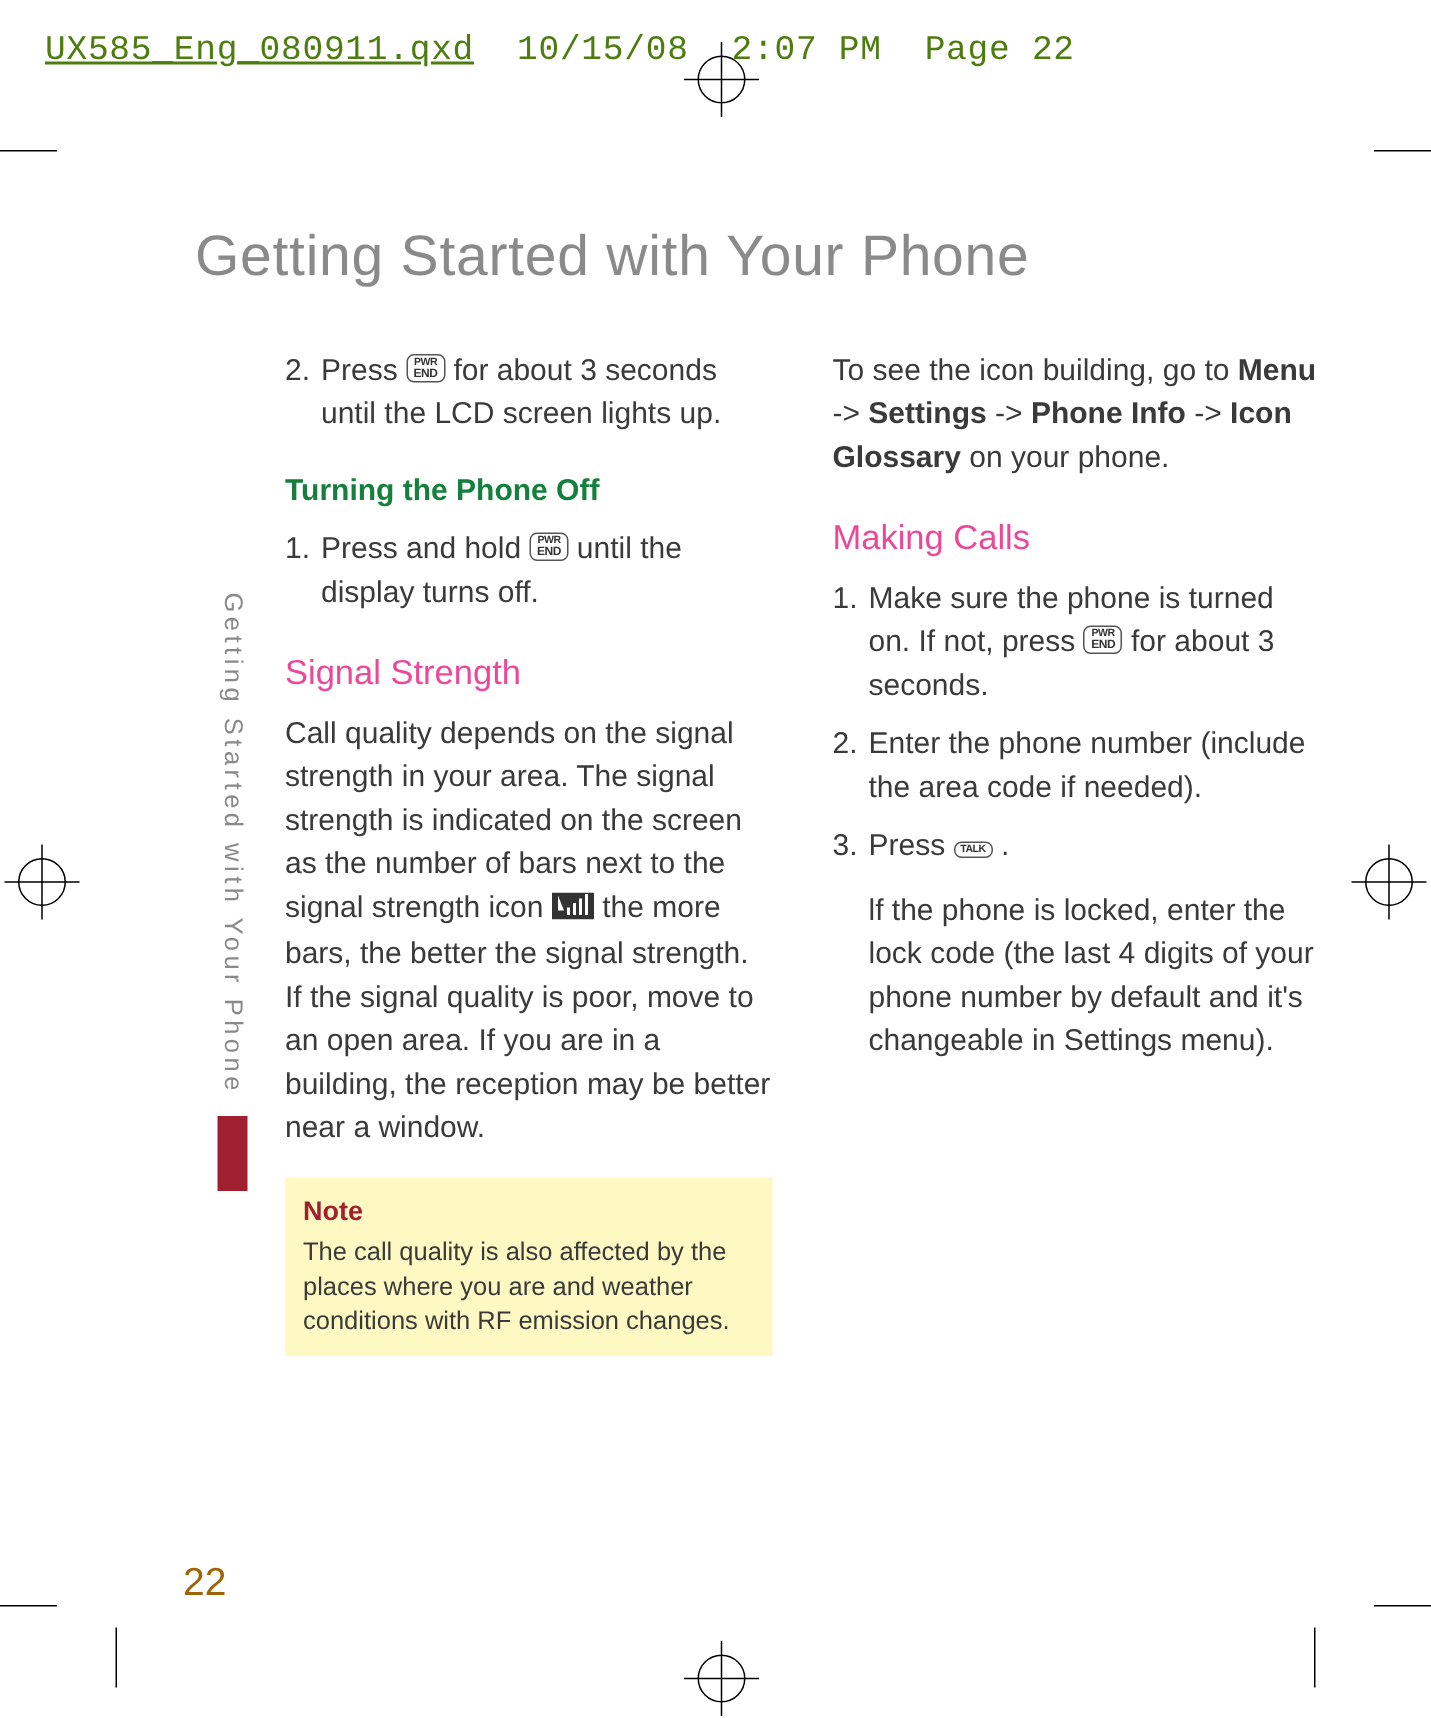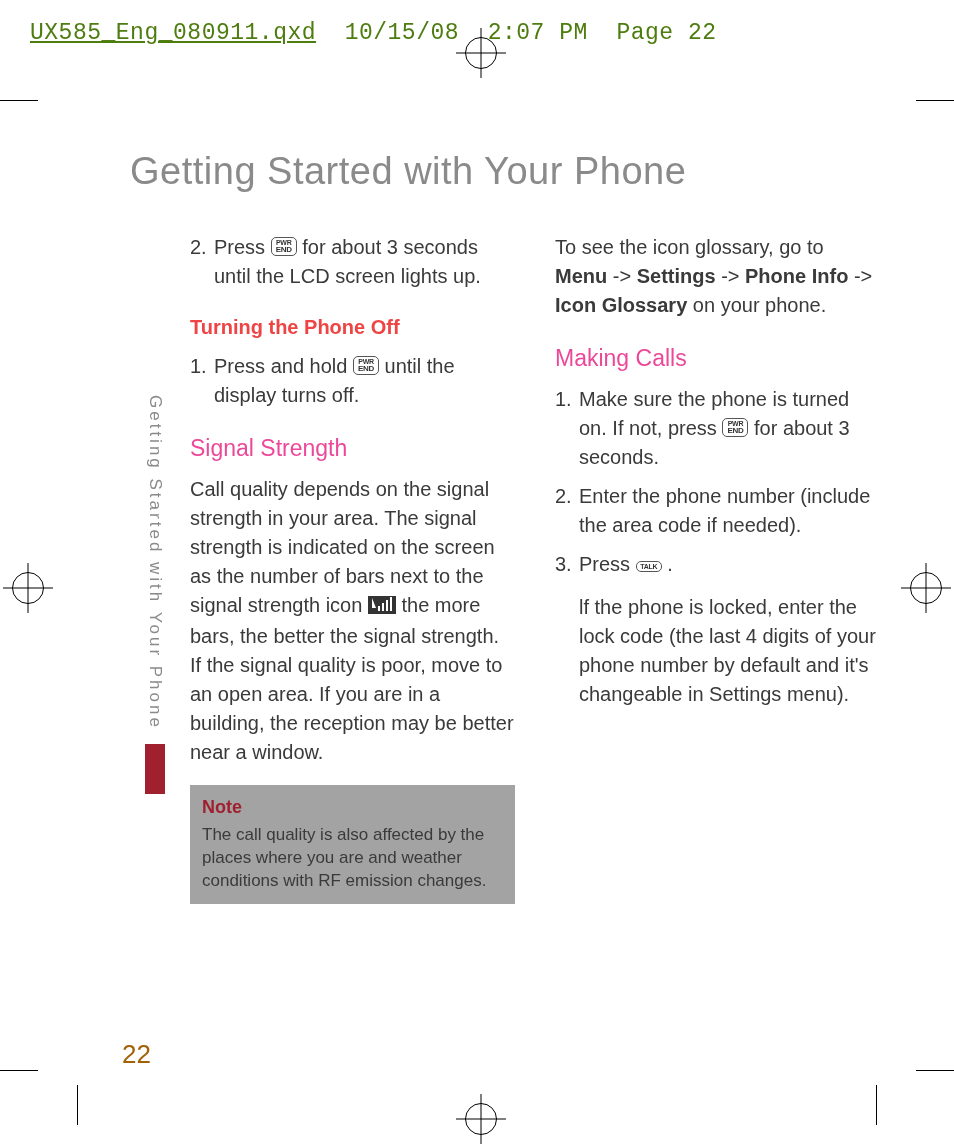--- a/index.html
+++ b/index.html
@@ -69,21 +69,21 @@
   }
   .col {
     flex: 1;
     font-size: 20px;
     line-height: 1.45;
     color: #3a3a3a;
   }
   .col p, .col .para { margin: 0 0 12px 0; }
   .subhead-bold {
     font-weight: 700;
-    color: #ef4444;
+    color: #15803d;
     margin-top: 22px;
     margin-bottom: 10px;
   }
   .subhead-red {
     color: #ec4899;
     font-size: 23px;
     font-weight: 400;
     margin-top: 22px;
     margin-bottom: 10px;
   }
@@ -125,21 +125,21 @@
     color:#333;
   }
   .btn-icon .l1 { display:block; font-size:7px; }
   .btn-icon .l2 { display:block; font-size:8px; font-weight:700;}
   .btn-talk .l2 { font-size:7px; }
   .sig-icon {
     display: inline-block;
     vertical-align: -2px;
   }
   .note-box {
-    background: #a3a3a3;
+    background: #fef9c3;
     padding: 10px 12px 12px 12px;
     margin-top: 18px;
     font-size: 17px;
     line-height: 1.35;
   }
   .note-title {
     color: #a02030;
     font-weight: 700;
     margin-bottom: 4px;
     font-size: 18px;
@@ -245,21 +245,21 @@
       <div class="note-box">
         <div class="note-title">Note</div>
         <div>The call quality is also affected by the places where you are and weather conditions with RF emission changes.</div>
       </div>
     </div>
 
     <div class="col">
 
 
       <div class="para">
-        <span>To see the icon glossary, go to </span><span class="bold">Menu</span><span> -&gt; </span><span class="bold">Settings</span><span> -&gt; </span><span class="bold">Phone Info</span><span> -&gt; </span><span class="bold">Icon Glossary</span><span> on your phone.</span>
+        <span>To see the icon building, go to </span><span class="bold">Menu</span><span> -&gt; </span><span class="bold">Settings</span><span> -&gt; </span><span class="bold">Phone Info</span><span> -&gt; </span><span class="bold">Icon Glossary</span><span> on your phone.</span>
       </div>
 
       <div class="subhead-red">Making Calls</div>
 
       <div class="list-item">
         <div class="list-num">1.</div>
         <div class="list-body">
           <span>Make sure the phone is turned on. If not, press </span>
           <span class="btn-icon"><span class="l1">PWR</span><span class="l2">END</span></span>
           <span> for about 3 seconds.</span>

